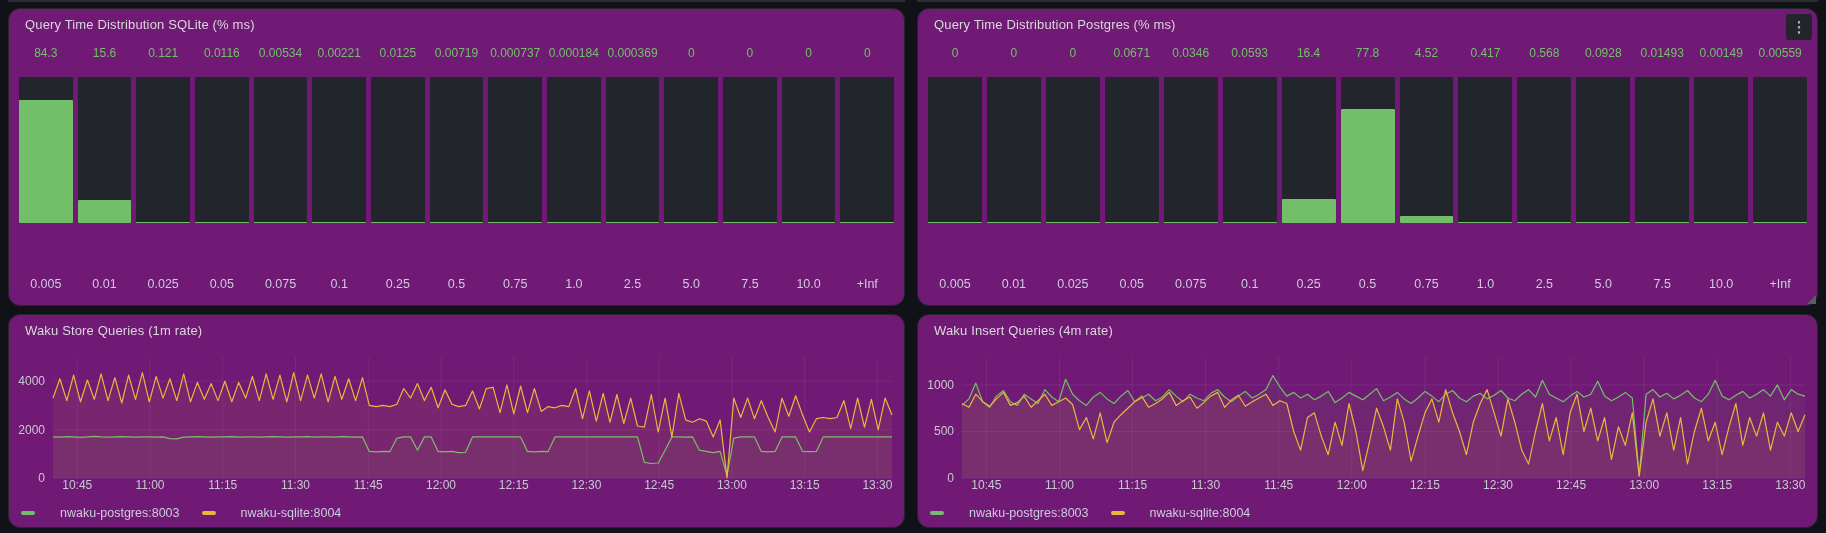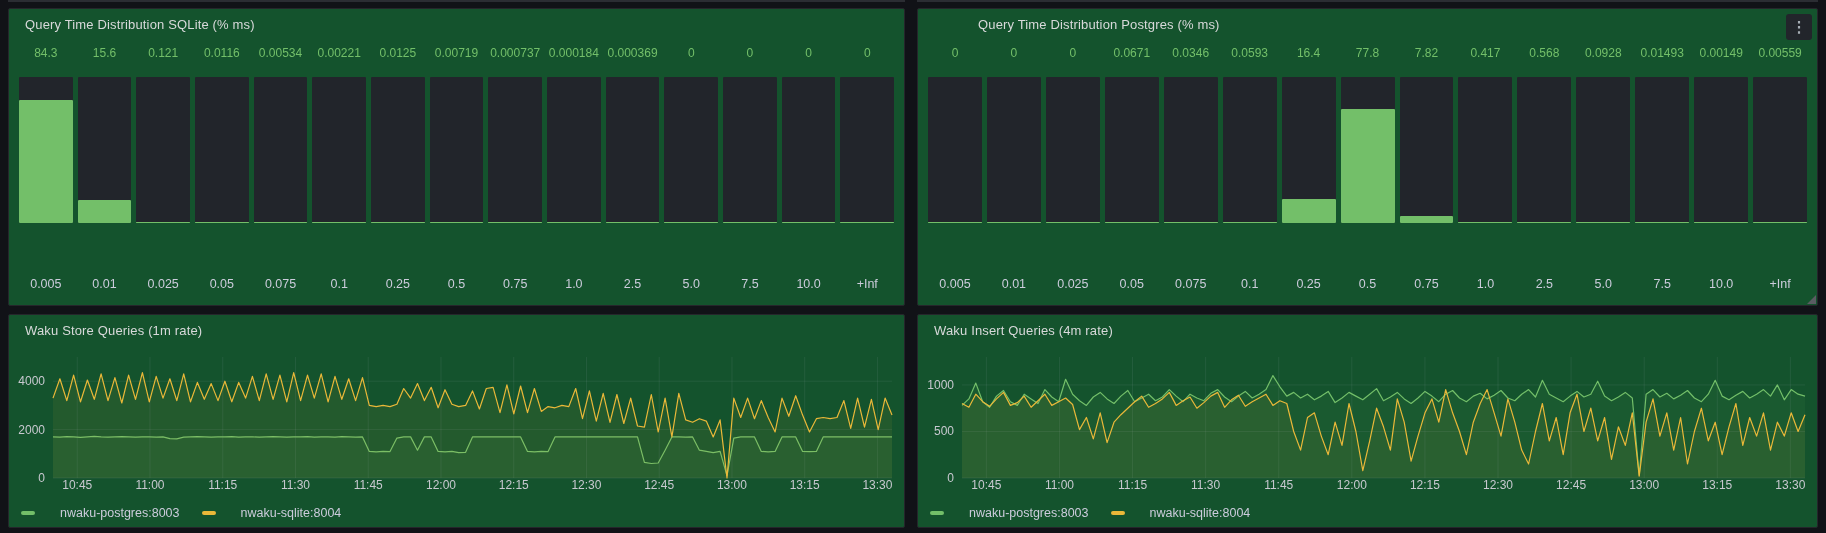--- a/index.html
+++ b/index.html
@@ -1,19 +1,19 @@
 <!DOCTYPE html>
 <html><head>
 <meta charset="utf-8">
 <style>
   html,body{margin:0;padding:0;}
   body{width:1826px;height:533px;background:#111217;font-family:"Liberation Sans",sans-serif;
        overflow:hidden;position:relative;}
   .top-strip{position:absolute;top:0;height:2px;background:#2b2d33;}
-  .panel{position:absolute;background:#14532d;border:1px solid #25262b;border-radius:2px;box-sizing:border-box;}
+  .panel{position:absolute;background:#701a75;border:1px solid #25262b;border-radius:12px;box-sizing:border-box;}
   .panel-title{padding:8px 16px 0;font-size:13px;font-weight:500;color:#d8d9da;letter-spacing:.012em;white-space:nowrap;}
   
   .hist-row{position:absolute;left:10px;right:10px;top:36px;bottom:8px;display:flex;gap:5px;}
   .hist-col{flex:1;display:flex;flex-direction:column;min-width:0;}
   .hist-val{height:16px;line-height:16px;text-align:center;font-size:12px;color:#73bf69;margin-bottom:16px;
             white-space:nowrap;overflow:visible;}
   .hist-track{flex:1;background:#22252b;position:relative;border-radius:1px;}
   .hist-fill{position:absolute;left:0;right:0;bottom:0;background:#73bf69;border-radius:1px;}
   .hist-xlabel{height:26px;display:flex;align-items:center;justify-content:center;font-size:12.5px;color:#ccccdc;margin-top:48px;}
   
@@ -142,21 +142,21 @@
       <div class="hist-col">
         <div class="hist-val">0</div>
         <div class="hist-track">
           <div class="hist-fill" style="background: rgb(115, 191, 105); height: 0.55%;"></div>
         </div>
         <div class="hist-xlabel">+Inf</div>
       </div>
     </div>
 </div>
 
-<div class="panel" id="p2" style="left:917px;top:8px;width:901px;height:298px;padding-left:44px;">
+<div class="panel" id="p2" style="left:917px;top:8px;width:901px;height:298px;">
   <div class="panel-title">Query Time Distribution Postgres (% ms)</div>
   <div class="kebab">⋮</div>
   <div class="hist-row">
       <div class="hist-col">
         <div class="hist-val">0</div>
         <div class="hist-track">
           <div class="hist-fill" style="background: rgb(115, 191, 105); height: 0.55%;"></div>
         </div>
         <div class="hist-xlabel">0.005</div>
       </div>
@@ -203,21 +203,21 @@
         <div class="hist-xlabel">0.25</div>
       </div>
       <div class="hist-col">
         <div class="hist-val">77.8</div>
         <div class="hist-track">
           <div class="hist-fill" style="background: rgb(115, 191, 105); height: 77.8%;"></div>
         </div>
         <div class="hist-xlabel">0.5</div>
       </div>
       <div class="hist-col">
-        <div class="hist-val">7.82</div>
+        <div class="hist-val">4.52</div>
         <div class="hist-track">
           <div class="hist-fill" style="background: rgb(115, 191, 105); height: 4.52%;"></div>
         </div>
         <div class="hist-xlabel">0.75</div>
       </div>
       <div class="hist-col">
         <div class="hist-val">0.417</div>
         <div class="hist-track">
           <div class="hist-fill" style="background: rgb(115, 191, 105); height: 0.55%;"></div>
         </div>

